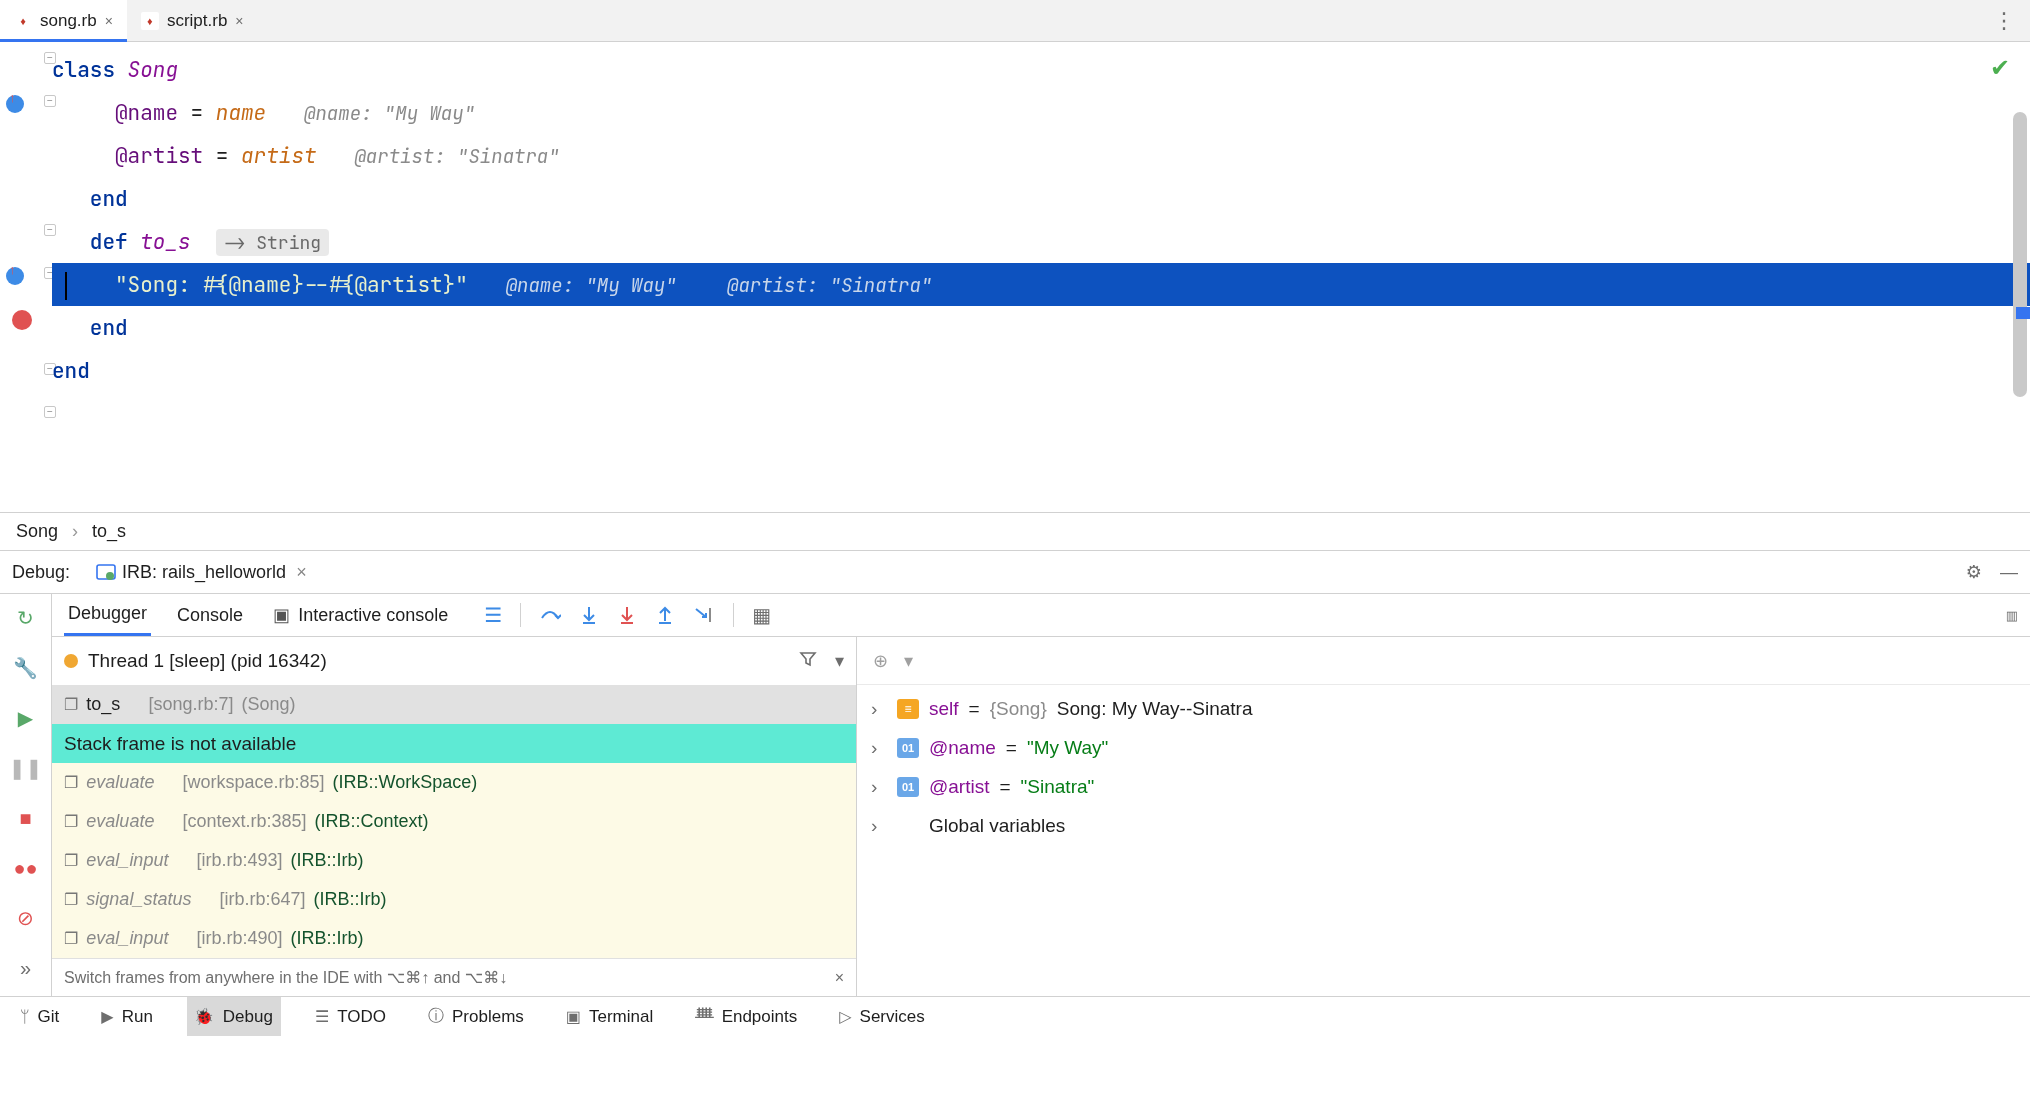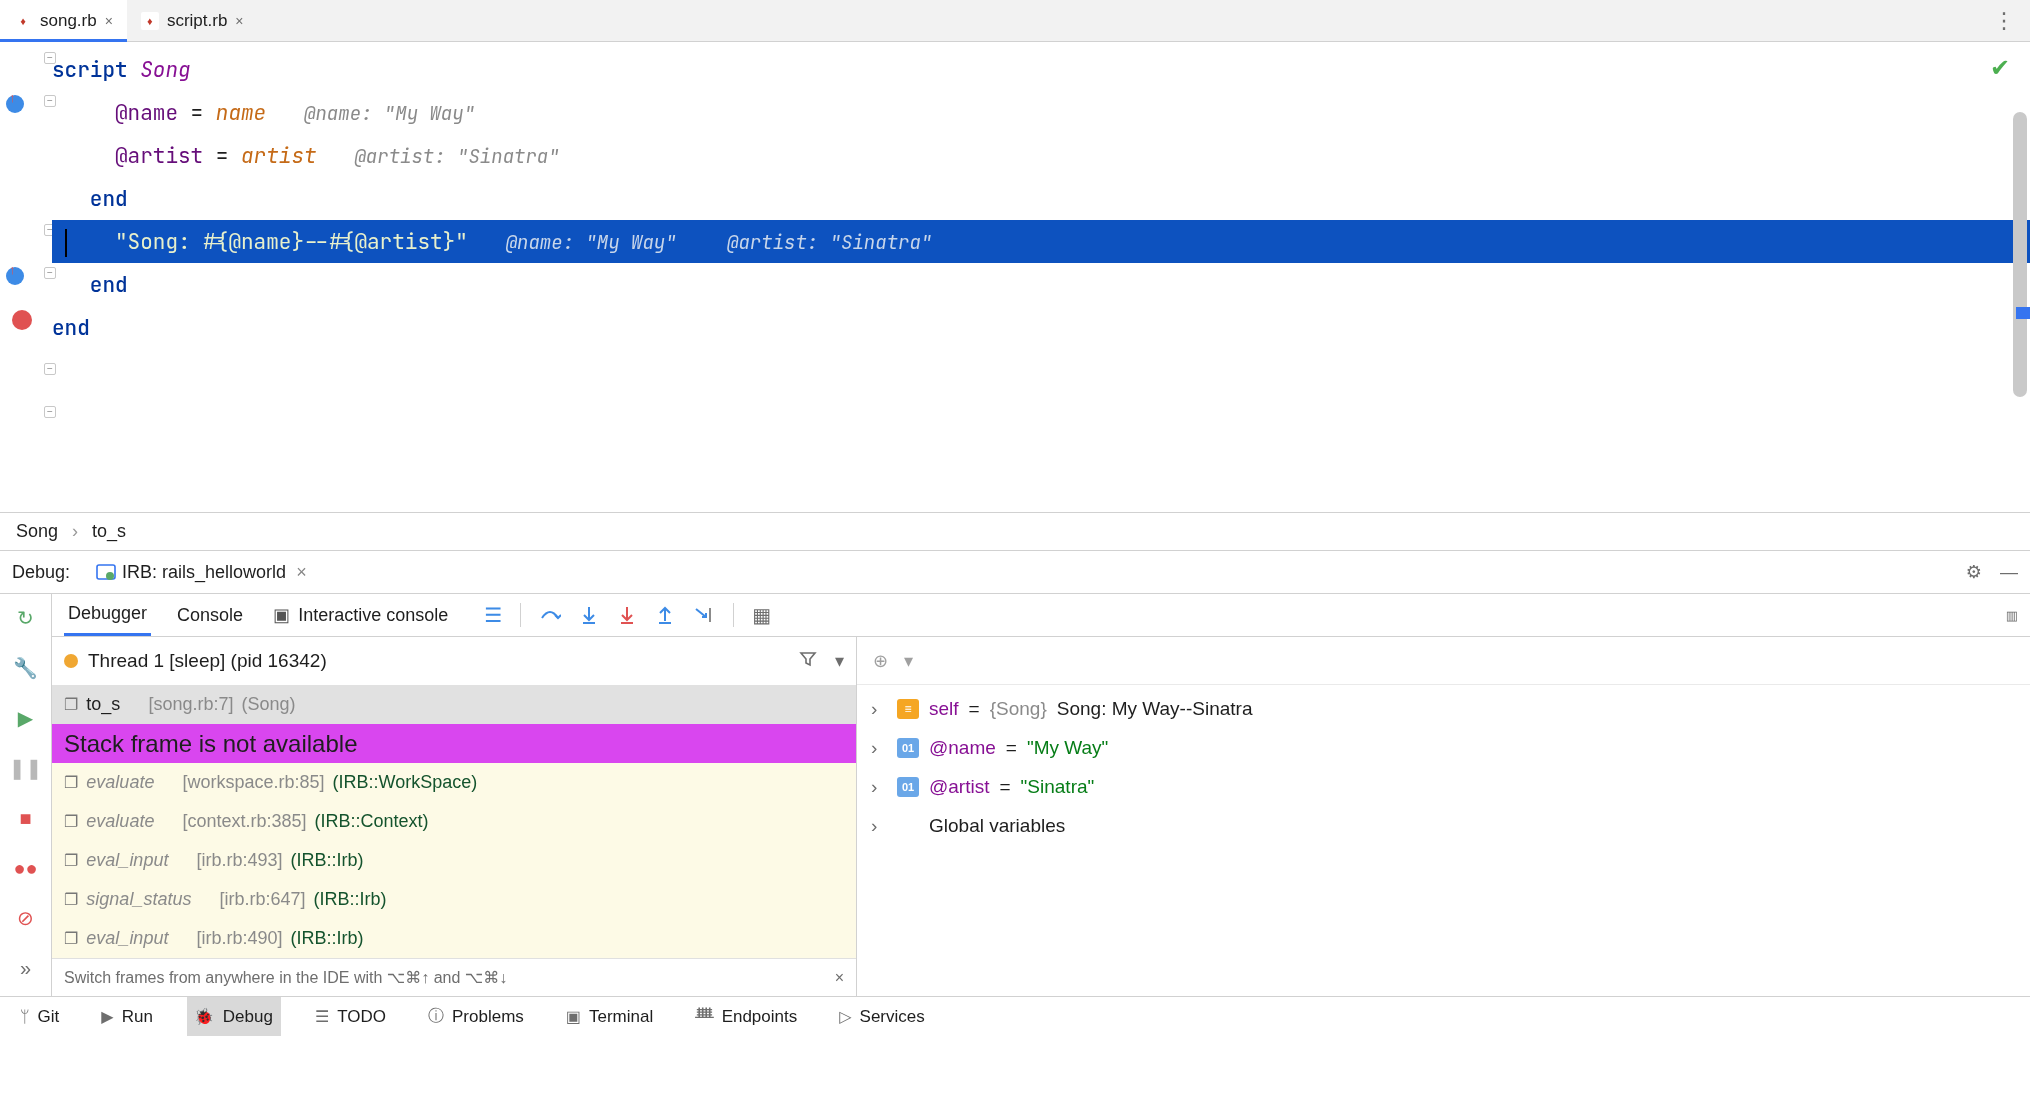--- a/index.html
+++ b/index.html
@@ -83,21 +83,21 @@
 .frame-row { height:39px; display:flex; align-items:center; padding:0 12px; gap:8px;}
 .frame-row.sel { background:#e1e1e1;}
 .frame-row .fi { color:#777; font-size:16px;}
 .frame-row .fname { color:#1e1e1e;}
 .frame-row.dim .fname { color:#8a8a8a;font-style:italic;}
 .frame-row .floc { color:#8a8a8a; margin-left:20px;}
 .frame-row .fctx { color:#8a8a8a;}
 .frame-row.dim .fctx { color:#14532d;}
 .frame-tip { height:38px; display:flex;align-items:center; padding:0 12px; font-size:16px; color:#6e6e6e; background:#fff; border-top:1px solid #e0e0e0;}
 .frame-tip .cx { margin-left:auto;}
-.unavail { height:39px;padding:0 12px;display:flex;align-items:center;font-size:24px;background:#d946ef;}
+.unavail { height:39px;padding:0 12px;display:flex;align-items:center;font-size:19px;background:#5eead4;}
 
 .vars-pane { flex:1; display:flex; flex-direction:column;}
 .eval-row { height:48px; display:flex; align-items:center; padding:0 16px; border-bottom:1px solid #eaeaea;}
 .eval-row input { flex:1; border:none; outline:none; font-size:19px; font-family:"JetBrains Mono",monospace; font-style:italic; color:#a0a0a0;}
 .eval-row .rt { display:flex; gap:16px; color:#a0a0a0; font-size:18px;}
 .var-list { flex:1; font-size:19px; padding:4px 0;}
 .var-row { height:39px; display:flex; align-items:center; padding:0 14px; gap:10px;}
 .var-row .chev { color:#6e6e6e; width:16px;}
 .var-row .ibox { width:22px;height:20px;border-radius:3px;font-size:12px;display:flex;align-items:center;justify-content:center;color:#fff;font-weight:bold;}
 .ibox.self-i { background:#f5a623;}
@@ -150,24 +150,25 @@
         <span class="bp-solid" style="display:block;"></span>
       </div>
     <div class="gutter-row">
         <span class="fold">−</span>
       </div>
     <div class="gutter-row">
         <span class="fold">−</span>
       </div>
   </div>
   <div class="editor mono">
-    <div class="code-line"><span class="kw">script </span><span class="cls">Song</span></div>
+    <div class="code-line"><span class="kw">class </span><span class="cls">Song</span></div>
     <div class="code-line">     <span class="ivar">@name</span><span> = </span><span class="param">name</span>   <span class="hint">@name: "My Way"</span></div>
     <div class="code-line">     <span class="ivar">@artist</span><span> = </span><span class="param">artist</span>   <span class="hint">@artist: "Sinatra"</span></div>
     <div class="code-line">   <span class="kw">end</span></div>
+    <div class="code-line">   <span class="kw">def </span><span class="fn">to_s</span>  <span class="hint-box">-&gt; String</span></div>
     <div class="code-line hl-line"> <span class="caret"></span>    <span class="str2">"Song: #{@name}--#{@artist}"</span>   <span class="hint">@name: "My Way"</span>    <span class="hint">@artist: "Sinatra"</span></div>
     <div class="code-line">   <span class="kw">end</span></div>
     <div class="code-line"><span class="kw">end</span></div>
   </div>
   <span class="check-ok">✔</span>
   <div class="scrollbar-v"></div>
   <div class="range-mark"></div>
 </div>
 
 <div class="breadcrumb">

